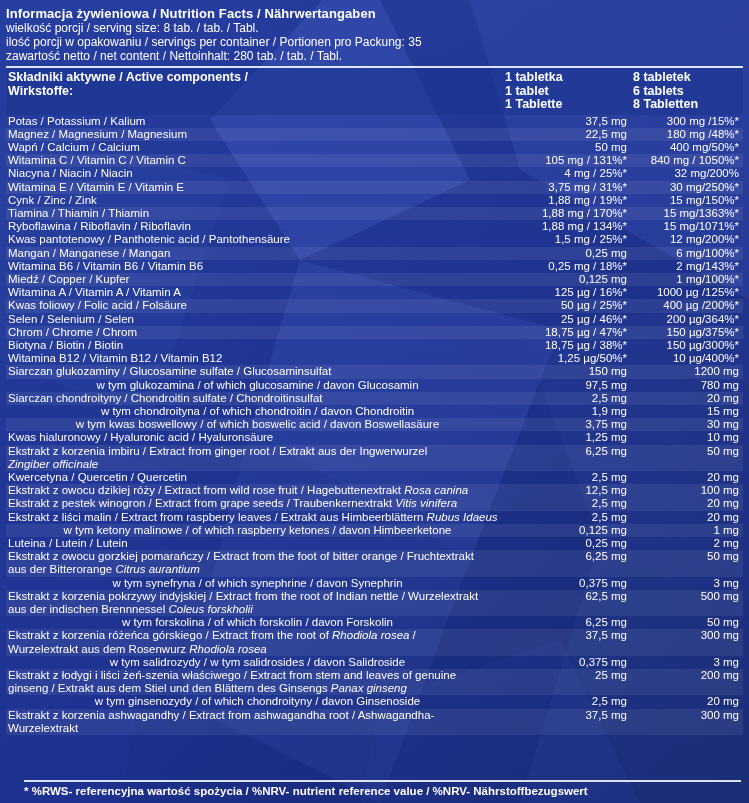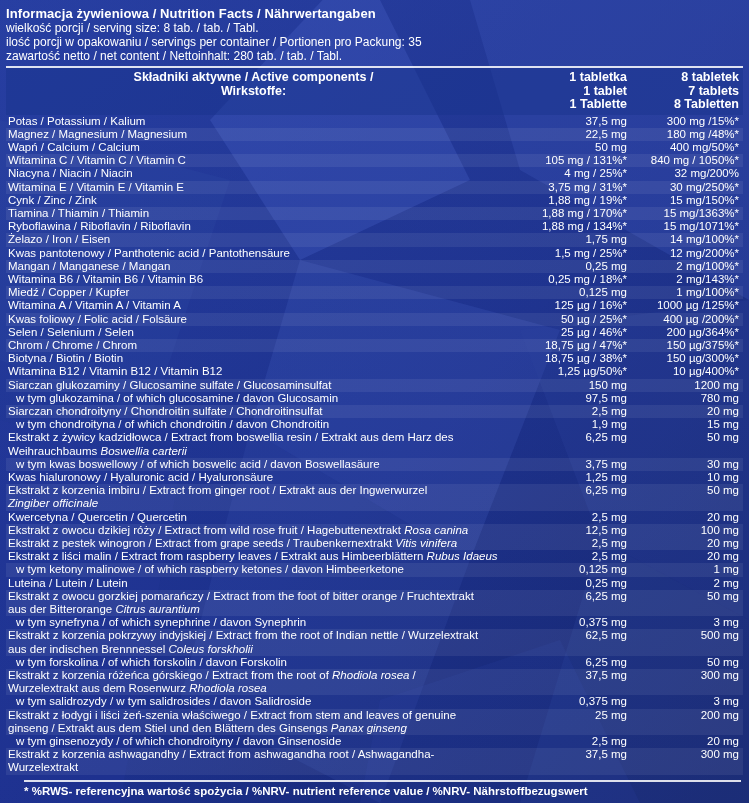--- a/index.html
+++ b/index.html
@@ -19,38 +19,38 @@
   .head-line{font-size:13px;font-weight:bold;line-height:15px;letter-spacing:0.1px;}
   .sub-line{font-size:12px;line-height:14px;}
   .rule{height:2px;background:#ffffff;opacity:.85;margin:3px 0 0 0;}
 
   table{border-collapse:collapse;width:100%;table-layout:fixed;}
   col.c1{width:497px;}
   col.c2{width:128px;}
   col.c3{width:112px;}
 
   thead th{
-    font-size:12.5px;font-weight:bold;text-align:center;vertical-align:top;
+    font-size:12.5px;font-weight:bold;text-align:left;vertical-align:top;
     padding:3px 4px 3px 2px;line-height:13.5px;
     background:rgba(25,50,140,.45);
   }
-  thead th.num{text-align:right;}
+  thead th.num{}
 
   tbody td{
     font-size:11.5px;line-height:13.2px;
     padding:0px 4px 0px 2px;
     vertical-align:top;
     white-space:nowrap;
     overflow:hidden;
   }
   tbody td.num{text-align:right;white-space:nowrap;}
   tbody tr.alt td{background:rgba(255,255,255,.07);}
   tbody td.name{white-space:normal;}
   .ital{font-style:italic;}
-  .indent{padding-left:10px;}
+  .indent{padding-left:10px;text-align:center;}
 
   .footer{
     position:absolute;left:16px;right:0;bottom:0;
     font-size:11.5px;font-weight:bold;
     padding:4px 8px 6px 8px;
     box-sizing:border-box;
     z-index:3;
   }
   .foot-rule{height:2px;background:#ffffff;opacity:.85;margin-bottom:3px;}
 </style>
@@ -105,21 +105,21 @@
           <div>Wirkstoffe:</div>
           <div>&nbsp;</div>
         </th>
         <th class="num">
           <div>1 tabletka</div>
           <div>1 tablet</div>
           <div>1 Tablette</div>
         </th>
         <th class="num">
           <div>8 tabletek</div>
-          <div>7 tablets</div>
+          <div>6 tablets</div>
           <div>8 Tabletten</div>
         </th>
       </tr>
     </thead>
     <tbody id="rows-body">
         <tr>
           <td class="name">
             <div>Potas / Potassium / Kalium</div>
           </td>
           <td class="num">37,5 mg</td>
@@ -174,40 +174,33 @@
           <td class="num">1,88 mg / 170%*</td>
           <td class="num">15 mg/1363%*</td>
         </tr>
         <tr>
           <td class="name">
             <div>Ryboflawina / Riboflavin / Riboflavin</div>
           </td>
           <td class="num">1,88 mg / 134%*</td>
           <td class="num">15 mg/1071%*</td>
         </tr>
-        <tr class="alt">
-          <td class="name">
-            <div>Żelazo / Iron / Eisen</div>
-          </td>
-          <td class="num">1,75 mg</td>
-          <td class="num">14 mg/100%*</td>
-        </tr>
         <tr>
           <td class="name">
             <div>Kwas pantotenowy / Panthotenic acid / Pantothensäure</div>
           </td>
           <td class="num">1,5 mg / 25%*</td>
           <td class="num">12 mg/200%*</td>
         </tr>
         <tr class="alt">
           <td class="name">
             <div>Mangan / Manganese / Mangan</div>
           </td>
           <td class="num">0,25 mg</td>
-          <td class="num">2 mg/100%*</td>
+          <td class="num">6 mg/100%*</td>
         </tr>
         <tr>
           <td class="name">
             <div>Witamina B6 / Vitamin B6 / Vitamin B6</div>
           </td>
           <td class="num">0,25 mg / 18%*</td>
           <td class="num">2 mg/143%*</td>
         </tr>
         <tr class="alt">
           <td class="name">
@@ -278,28 +271,20 @@
           </td>
           <td class="num">2,5 mg</td>
           <td class="num">20 mg</td>
         </tr>
         <tr>
           <td class="name indent">
             <div>   w tym chondroityna / of which chondroitin / davon Chondroitin</div>
           </td>
           <td class="num">1,9 mg</td>
           <td class="num">15 mg</td>
-        </tr>
-        <tr>
-          <td class="name">
-            <div>Ekstrakt z żywicy kadzidłowca / Extract from boswellia resin / Extrakt aus dem Harz des</div>
-            <div>Weihrauchbaums <span class="ital">Boswellia carterii</span></div>
-          </td>
-          <td class="num">6,25 mg</td>
-          <td class="num">50 mg</td>
         </tr>
         <tr class="alt">
           <td class="name indent">
             <div>   w tym kwas boswellowy / of which boswelic acid / davon Boswellasäure</div>
           </td>
           <td class="num">3,75 mg</td>
           <td class="num">30 mg</td>
         </tr>
         <tr>
           <td class="name">

